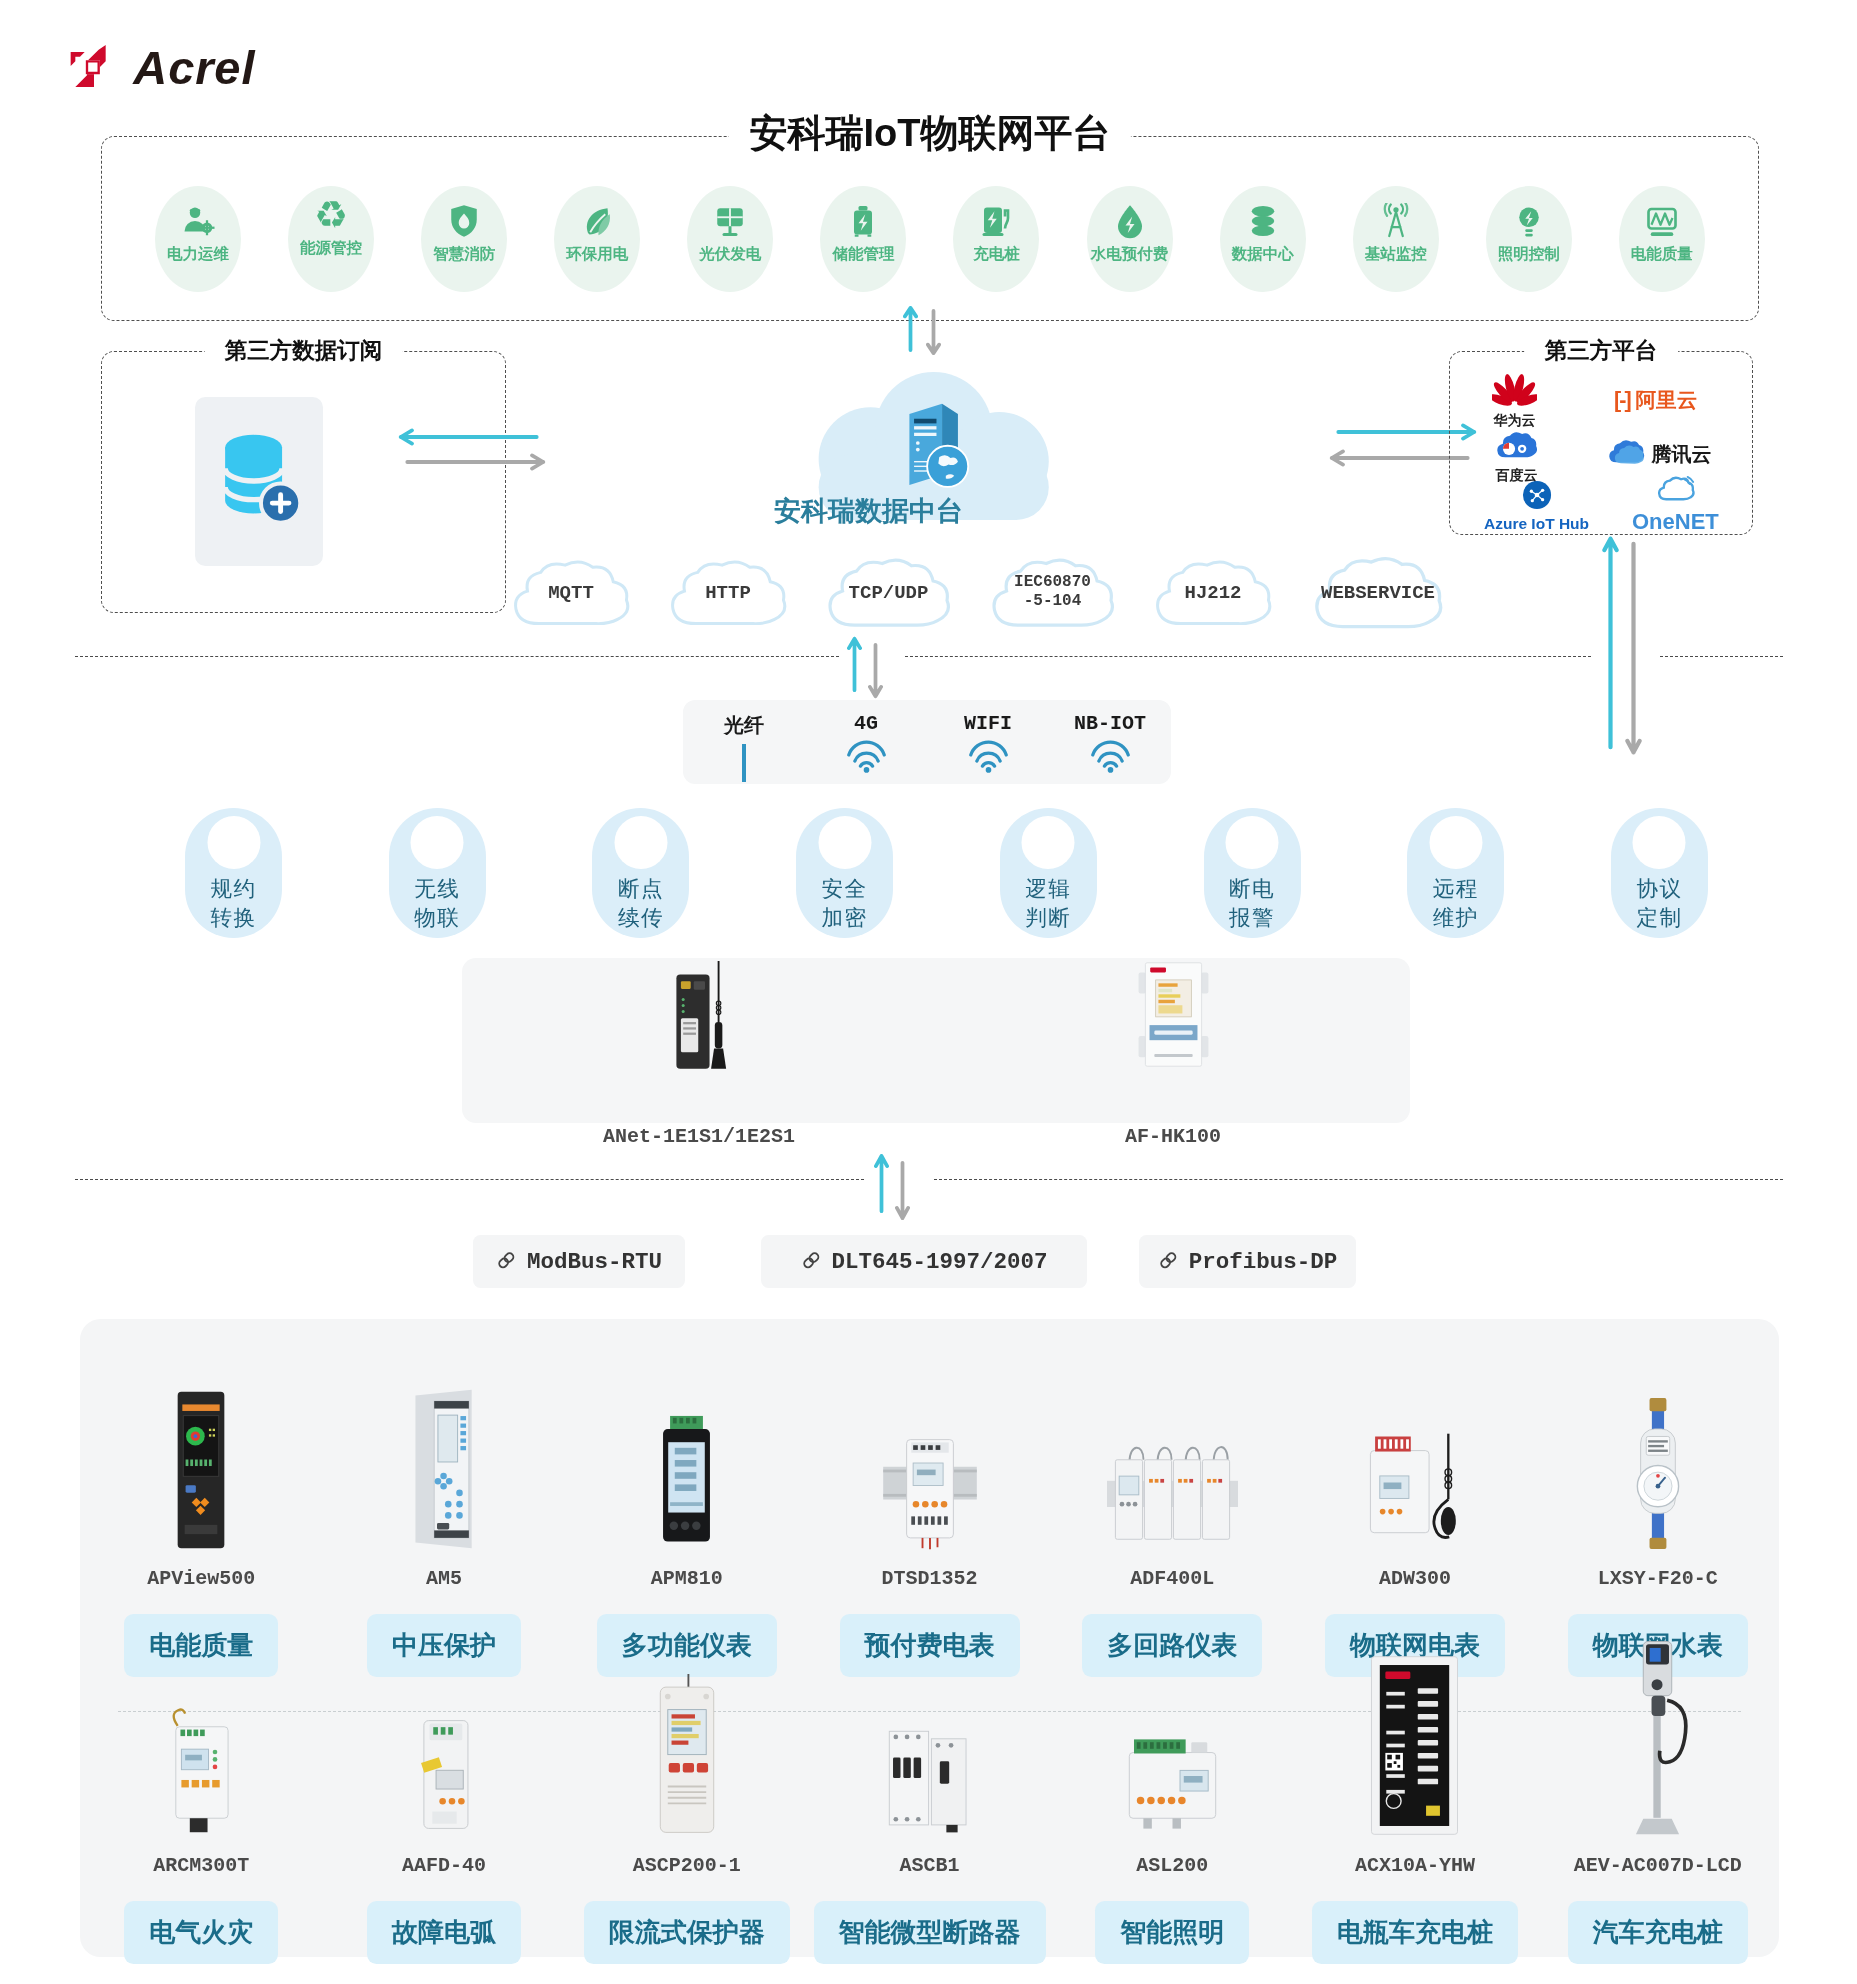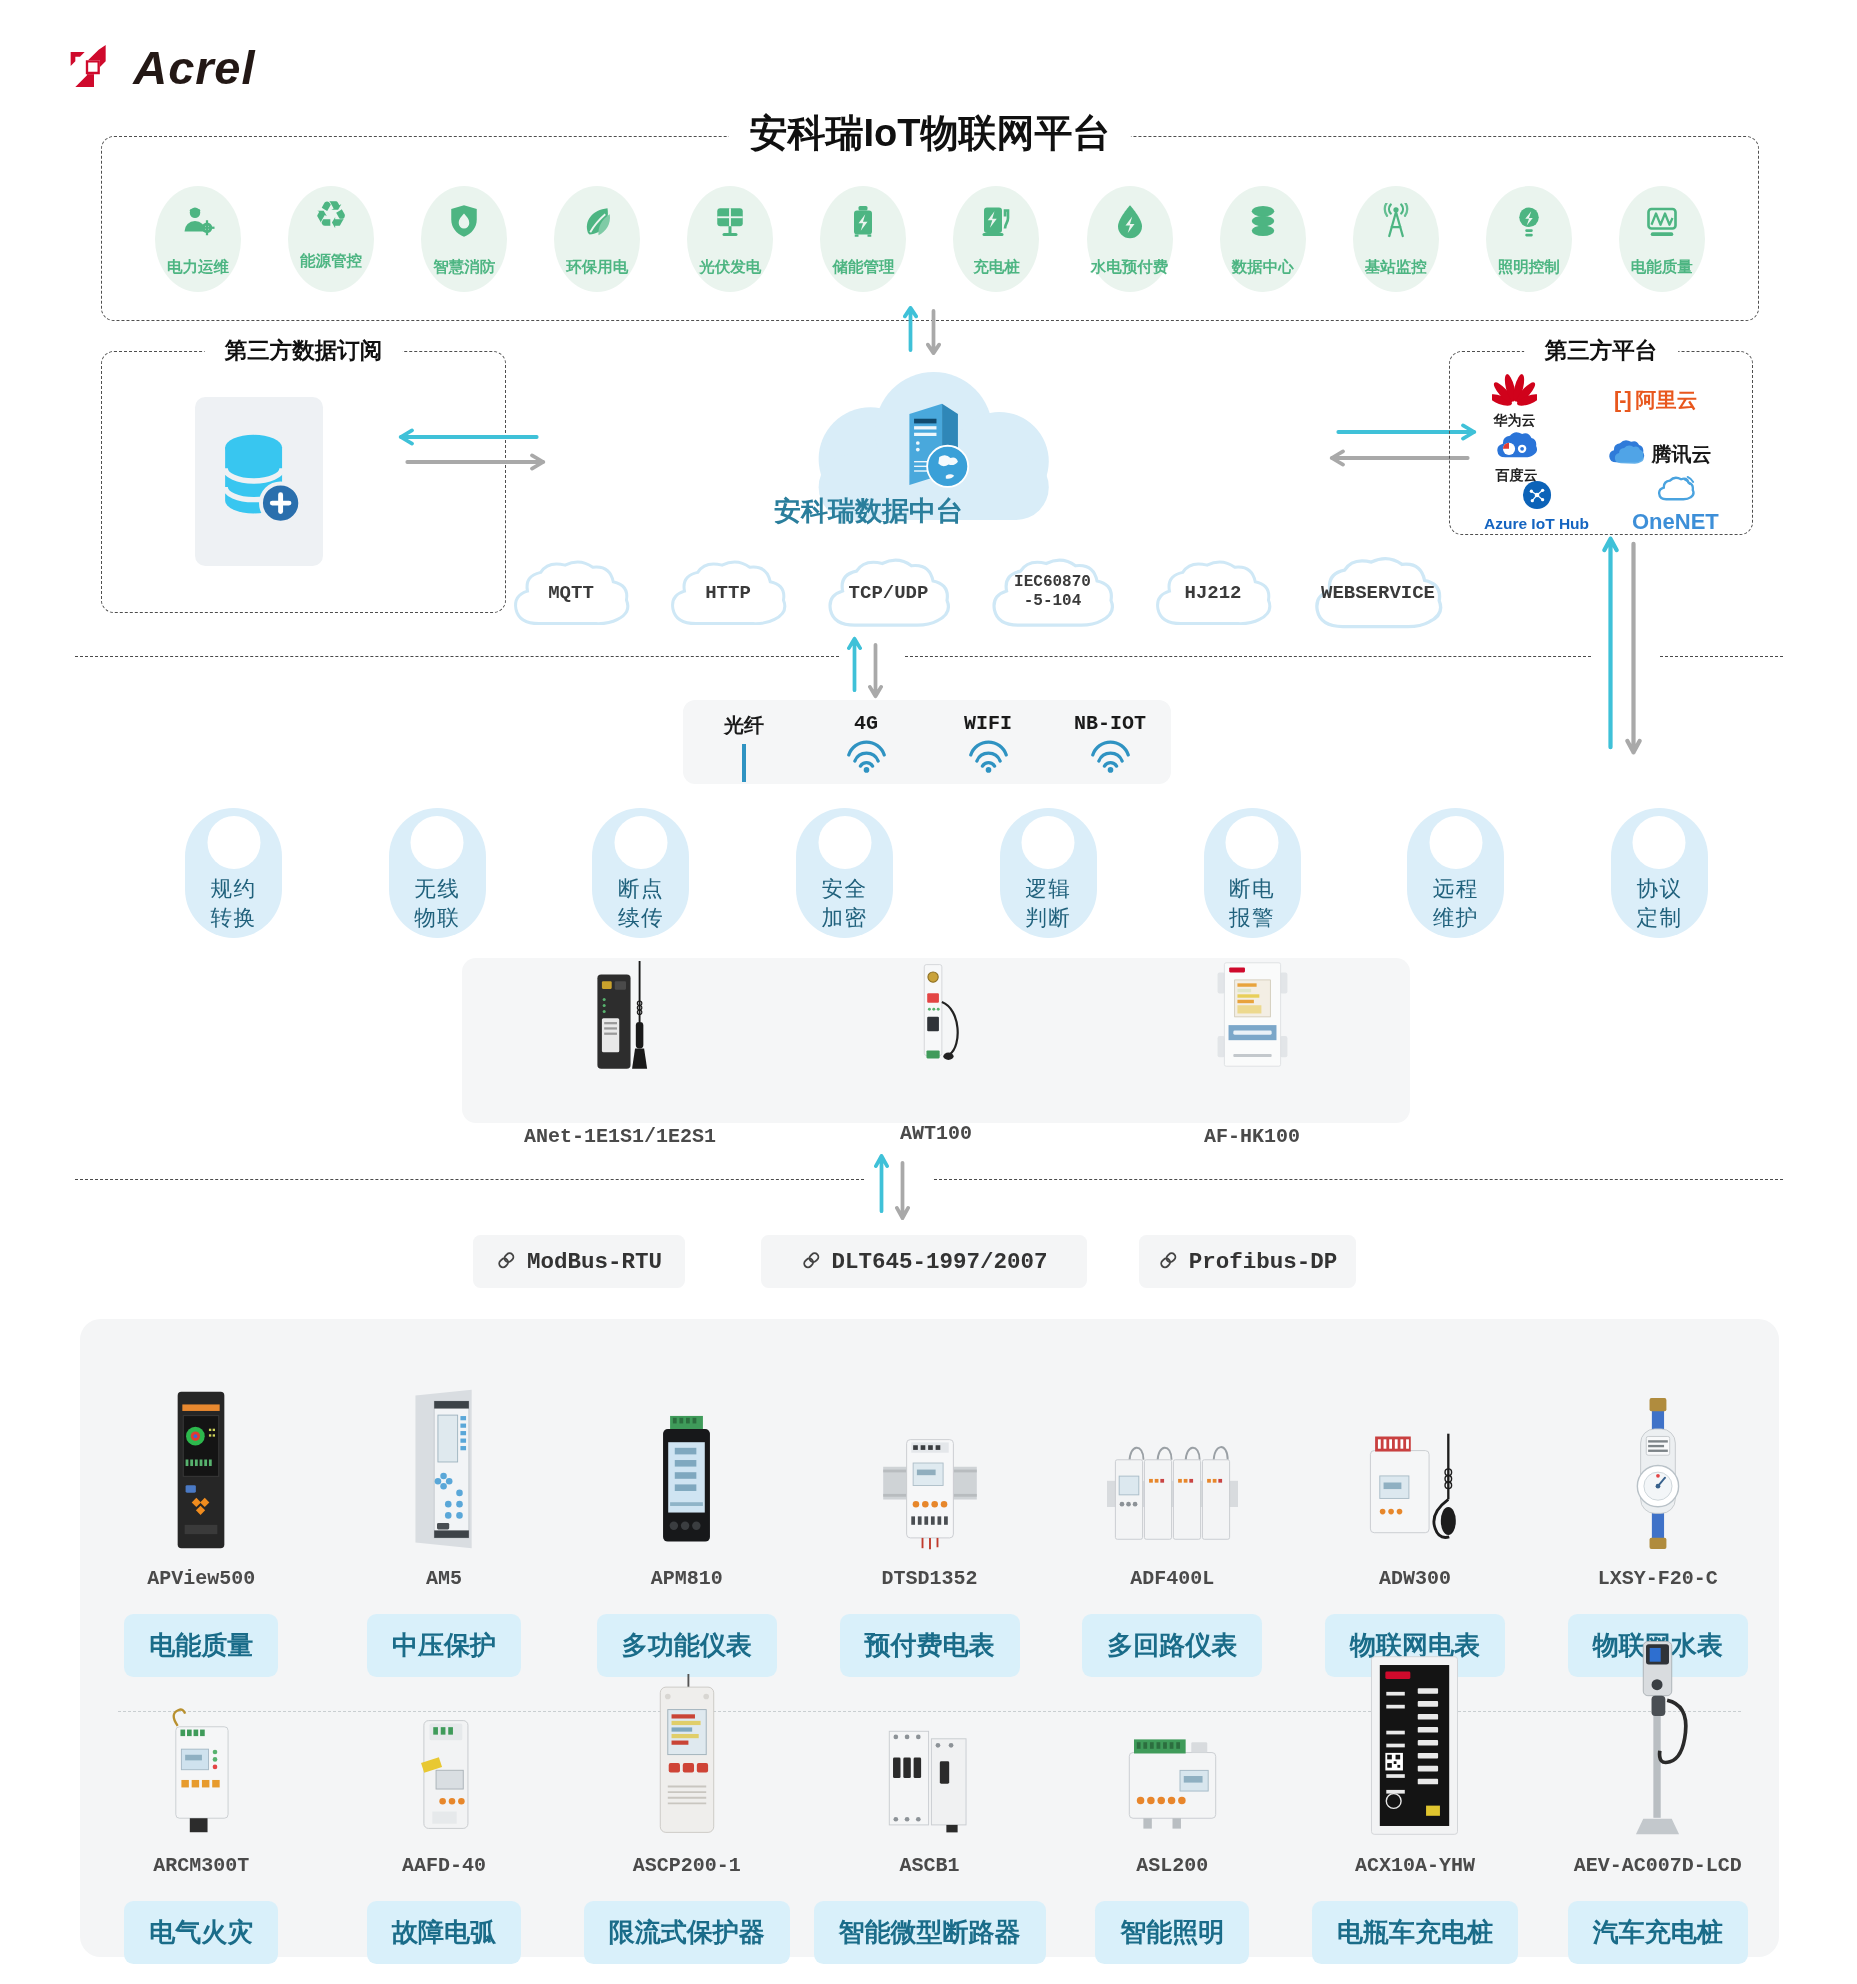--- a/index.html
+++ b/index.html
@@ -11,21 +11,21 @@
   
   .box-dashed{border:1.9px dashed #4f4f4f;border-radius:13px;}
   .box-platform{left:101px;top:136px;width:1656px;height:183px;}
   .box-title{position:absolute;left:50%;transform:translateX(-50%);background:#fff;padding:0 20.6px;white-space:nowrap;font-weight:bold;color:#101010;}
   .t-platform{top:-29px;font-size:38px;}
   .t-sub{top:-17px;font-size:22.5px;}
   .apps{position:absolute;left:53px;right:53px;top:49px;height:109px;display:flex;justify-content:space-between;}
   .app{width:86px;height:106px;background:#eaf4ee;border-radius:50%;display:flex;flex-direction:column;align-items:center;}
   .app svg{margin-top:17px;}
   .app .recy{margin-top:9.4px;font-size:38px;line-height:40px;color:#4db582;}
-  .app-label{margin-top:16px;font-size:15.5px;color:#4db582;font-weight:bold;white-space:nowrap;}
+  .app-label{margin-top:3px;font-size:15.5px;color:#4db582;font-weight:bold;white-space:nowrap;}
   
   .noshrink svg{display:block;}
   
   .box-subscribe{left:101px;top:351px;width:403px;height:260px;}
   .subscribe-panel{position:absolute;left:93px;top:45px;width:128px;height:169px;background:#eef1f4;border-radius:10.3px;display:flex;align-items:center;justify-content:center;}
   
   .cloud-main{left:774px;top:372px;width:310px;height:173px;}
   .cloud-main > svg.cl{position:absolute;left:0;top:0;}
   .cloud-label{position:absolute;left:0;right:0;top:121px;font-size:27px;font-weight:600;color:#2a7e9c;}
   .cloud-server{position:absolute;left:50%;top:24.4px;transform:translateX(-50%);}
@@ -583,39 +583,20 @@
             <circle cx="152" cy="144" r="6"></circle>
           </g>
         <rect x="142" y="170" width="20" height="70" rx="9" fill="#1a1a1a"></rect>
         <path d="M132 294 h40 l-8 -54 h-24 z" fill="#1a1a1a"></path>
       </svg>
     </div>
     <div class="gw-label">ANet-1E1S1/1E2S1</div>
   </div>
   <div class="gw">
     <div class="gw-img">
-      <svg width="84" height="110" viewBox="0 0 180 300">
-        <rect x="58" y="18" width="48" height="248" rx="6" fill="#f7f8f9" stroke="#c9ccd0" stroke-width="2"></rect>
-        <circle cx="82" cy="52" r="14" fill="#c9a23a" stroke="#8d6f22" stroke-width="3"></circle>
-        <rect x="66" y="96" width="32" height="26" rx="3" fill="#e34545"></rect>
-        <g fill="#57b26e">
-            <circle cx="72" cy="140" r="4"></circle>
-            <circle cx="84" cy="140" r="4"></circle>
-            <circle cx="96" cy="140" r="4"></circle>
-          </g>
-        <rect x="66" y="160" width="32" height="40" rx="3" fill="#2f3338"></rect>
-        <rect x="64" y="252" width="36" height="22" rx="3" fill="#3f9b5a"></rect>
-        <path d="M106 120 C158 140 160 240 128 262" stroke="#222" stroke-width="6" fill="none"></path>
-        <ellipse cx="124" cy="268" rx="14" ry="10" fill="#222"></ellipse>
-      </svg>
-    </div>
-    <div class="gw-label">AWT100</div>
-  </div>
-  <div class="gw">
-    <div class="gw-img">
       <svg width="113" height="113" viewBox="0 0 240 330">
         <rect x="18" y="42" width="22" height="62" rx="6" fill="#e2e5e8"></rect>
           <rect x="18" y="228" width="22" height="62" rx="6" fill="#e2e5e8"></rect>
         <rect x="200" y="42" width="22" height="62" rx="6" fill="#e2e5e8"></rect>
           <rect x="200" y="228" width="22" height="62" rx="6" fill="#e2e5e8"></rect>
         <rect x="38" y="14" width="164" height="302" rx="5" fill="#fafbfb" stroke="#d6d9dc" stroke-width="2"></rect>
         <rect x="52" y="28" width="46" height="14" rx="3" fill="#cf0a2c"></rect>
         <rect x="68" y="64" width="104" height="108" fill="#f3eee4" stroke="#c7bfa8" stroke-width="2"></rect>
         <g>
             <rect x="76" y="74" width="56" height="10" fill="#e8a33c"></rect>

